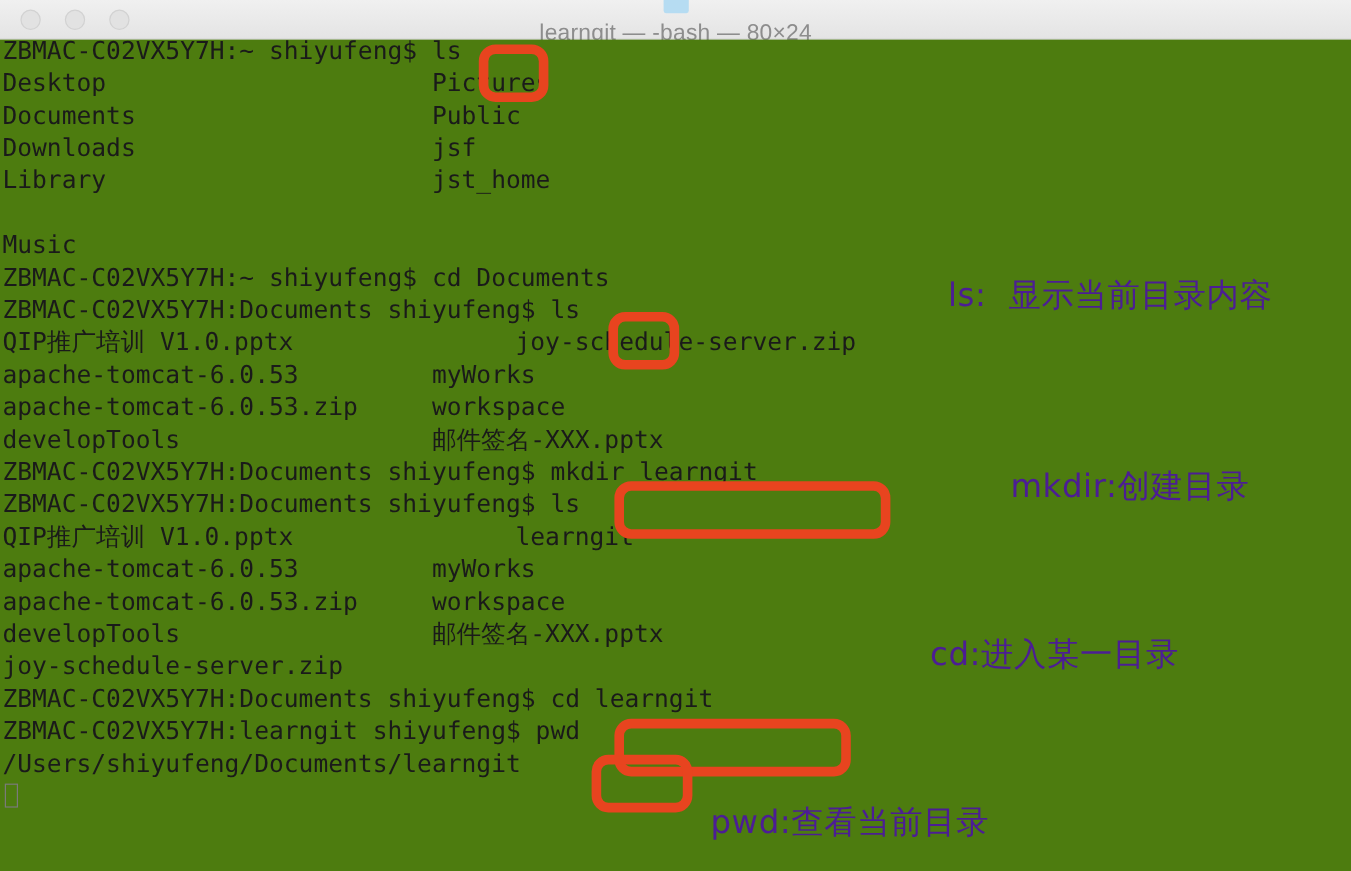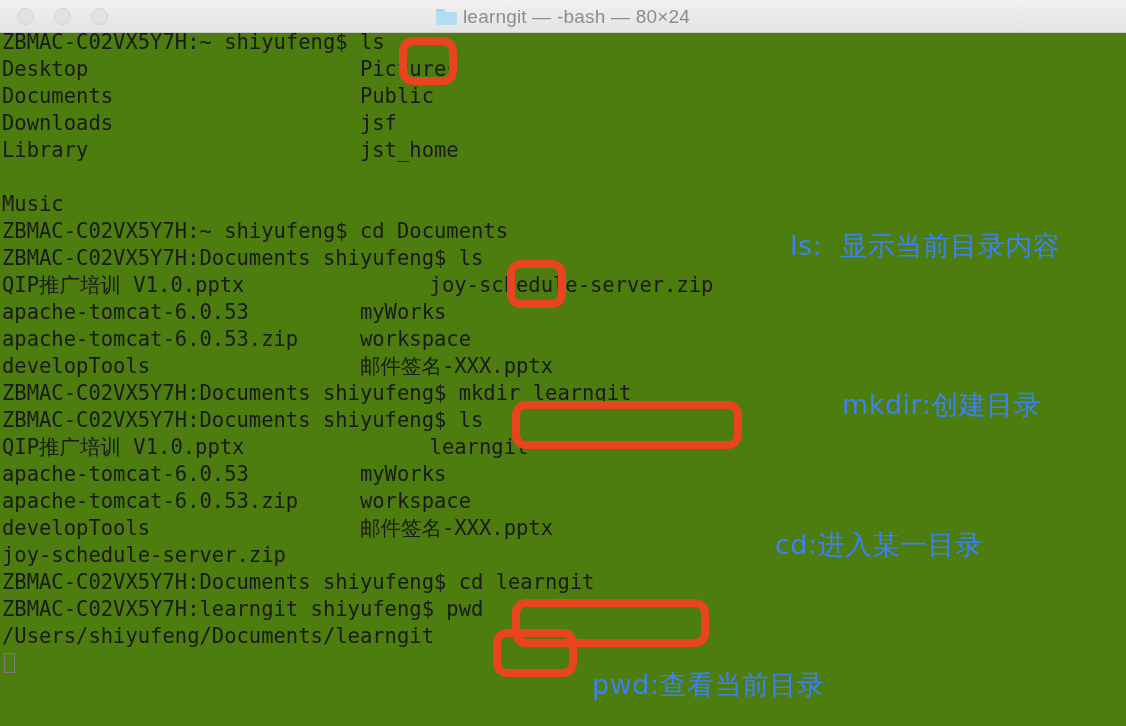--- a/index.html
+++ b/index.html
@@ -43,20 +43,21 @@
   #title-wrap {
     position: absolute;
     left: 0; top: 0;
     width: 1126px;
     height: 33px;
     display: flex;
     align-items: center;
     justify-content: center;
     gap: 6px;
     pointer-events: none;
+    flex-direction: column;
   }
   #folder-icon {
     width: 21px;
     height: 16px;
     position: relative;
     flex: none;
   }
   #folder-icon .tab {
     position: absolute;
     left: 0; top: 0;
@@ -115,21 +116,21 @@
     border-radius: 14px;
     box-sizing: border-box;
     background: transparent;
     pointer-events: none;
   }
 
   
   .annot {
     position: absolute;
     font-family: "DejaVu Sans", "Liberation Sans", sans-serif;
-    color: #3b82f6;
+    color: #4c1d95;
     white-space: pre;
     font-size: 27px;
     letter-spacing: 0.5px;
   }
 </style>
 </head>
 <body>
 
 <div id="app">
 

